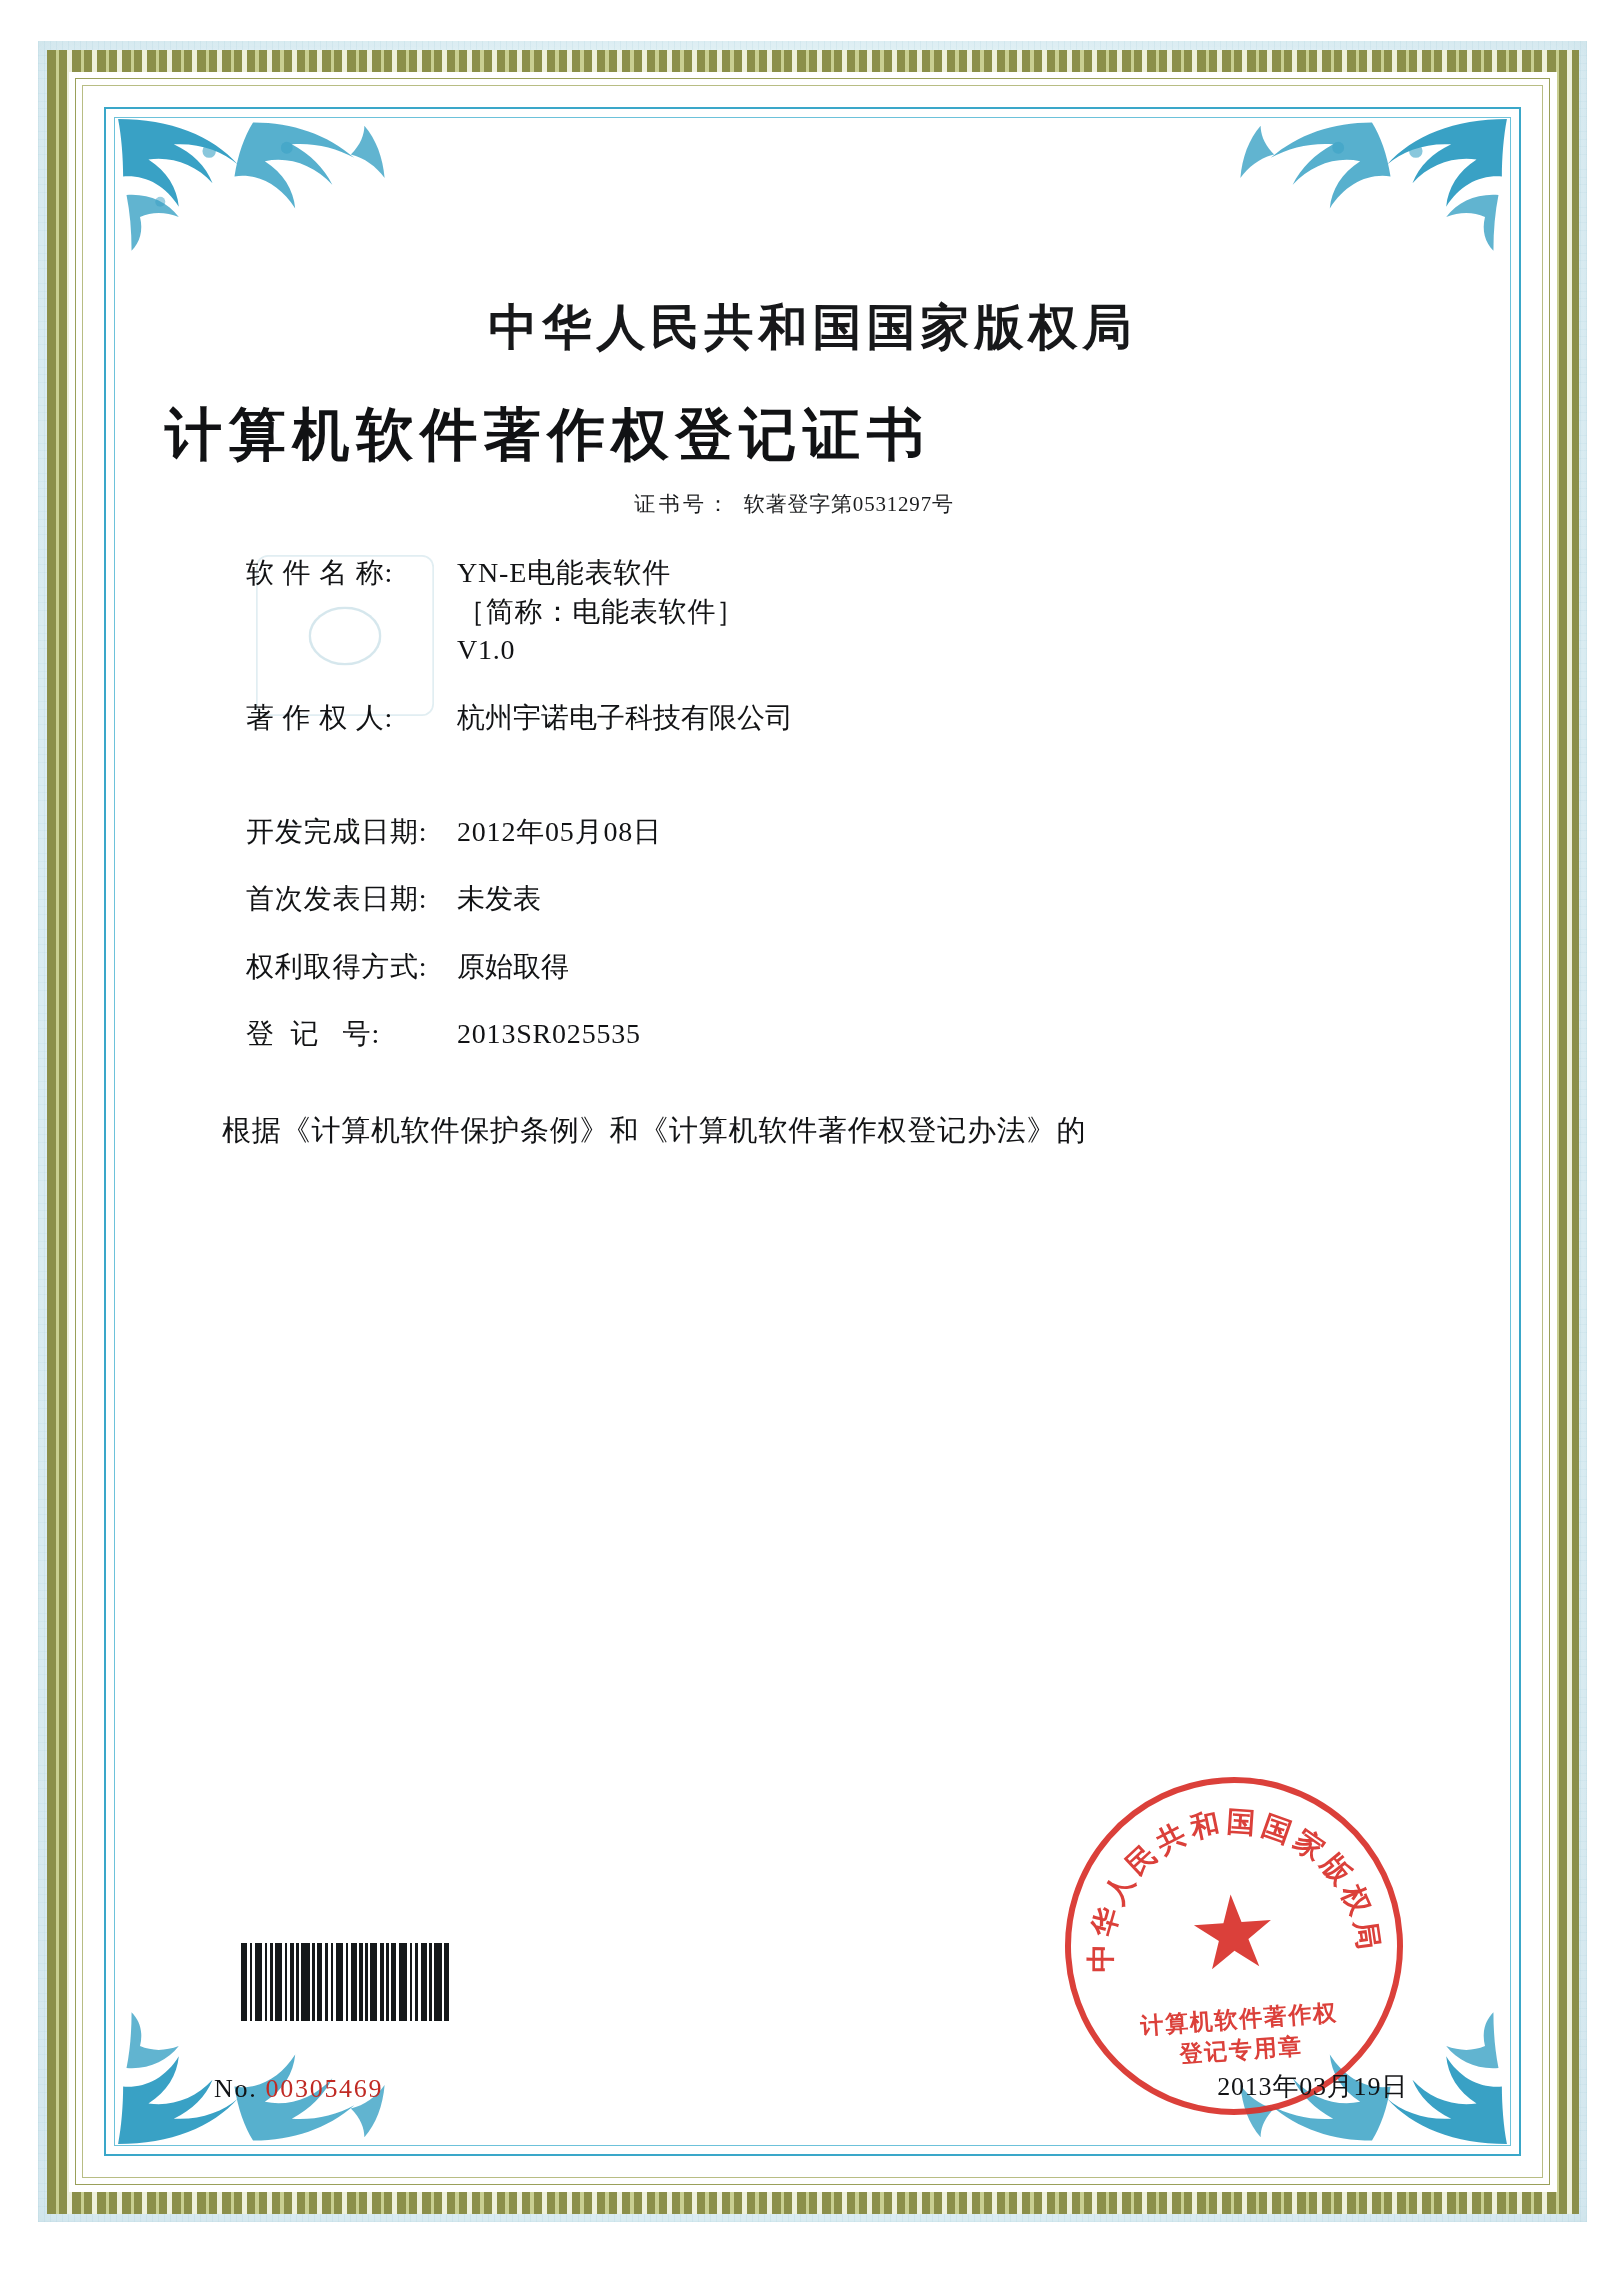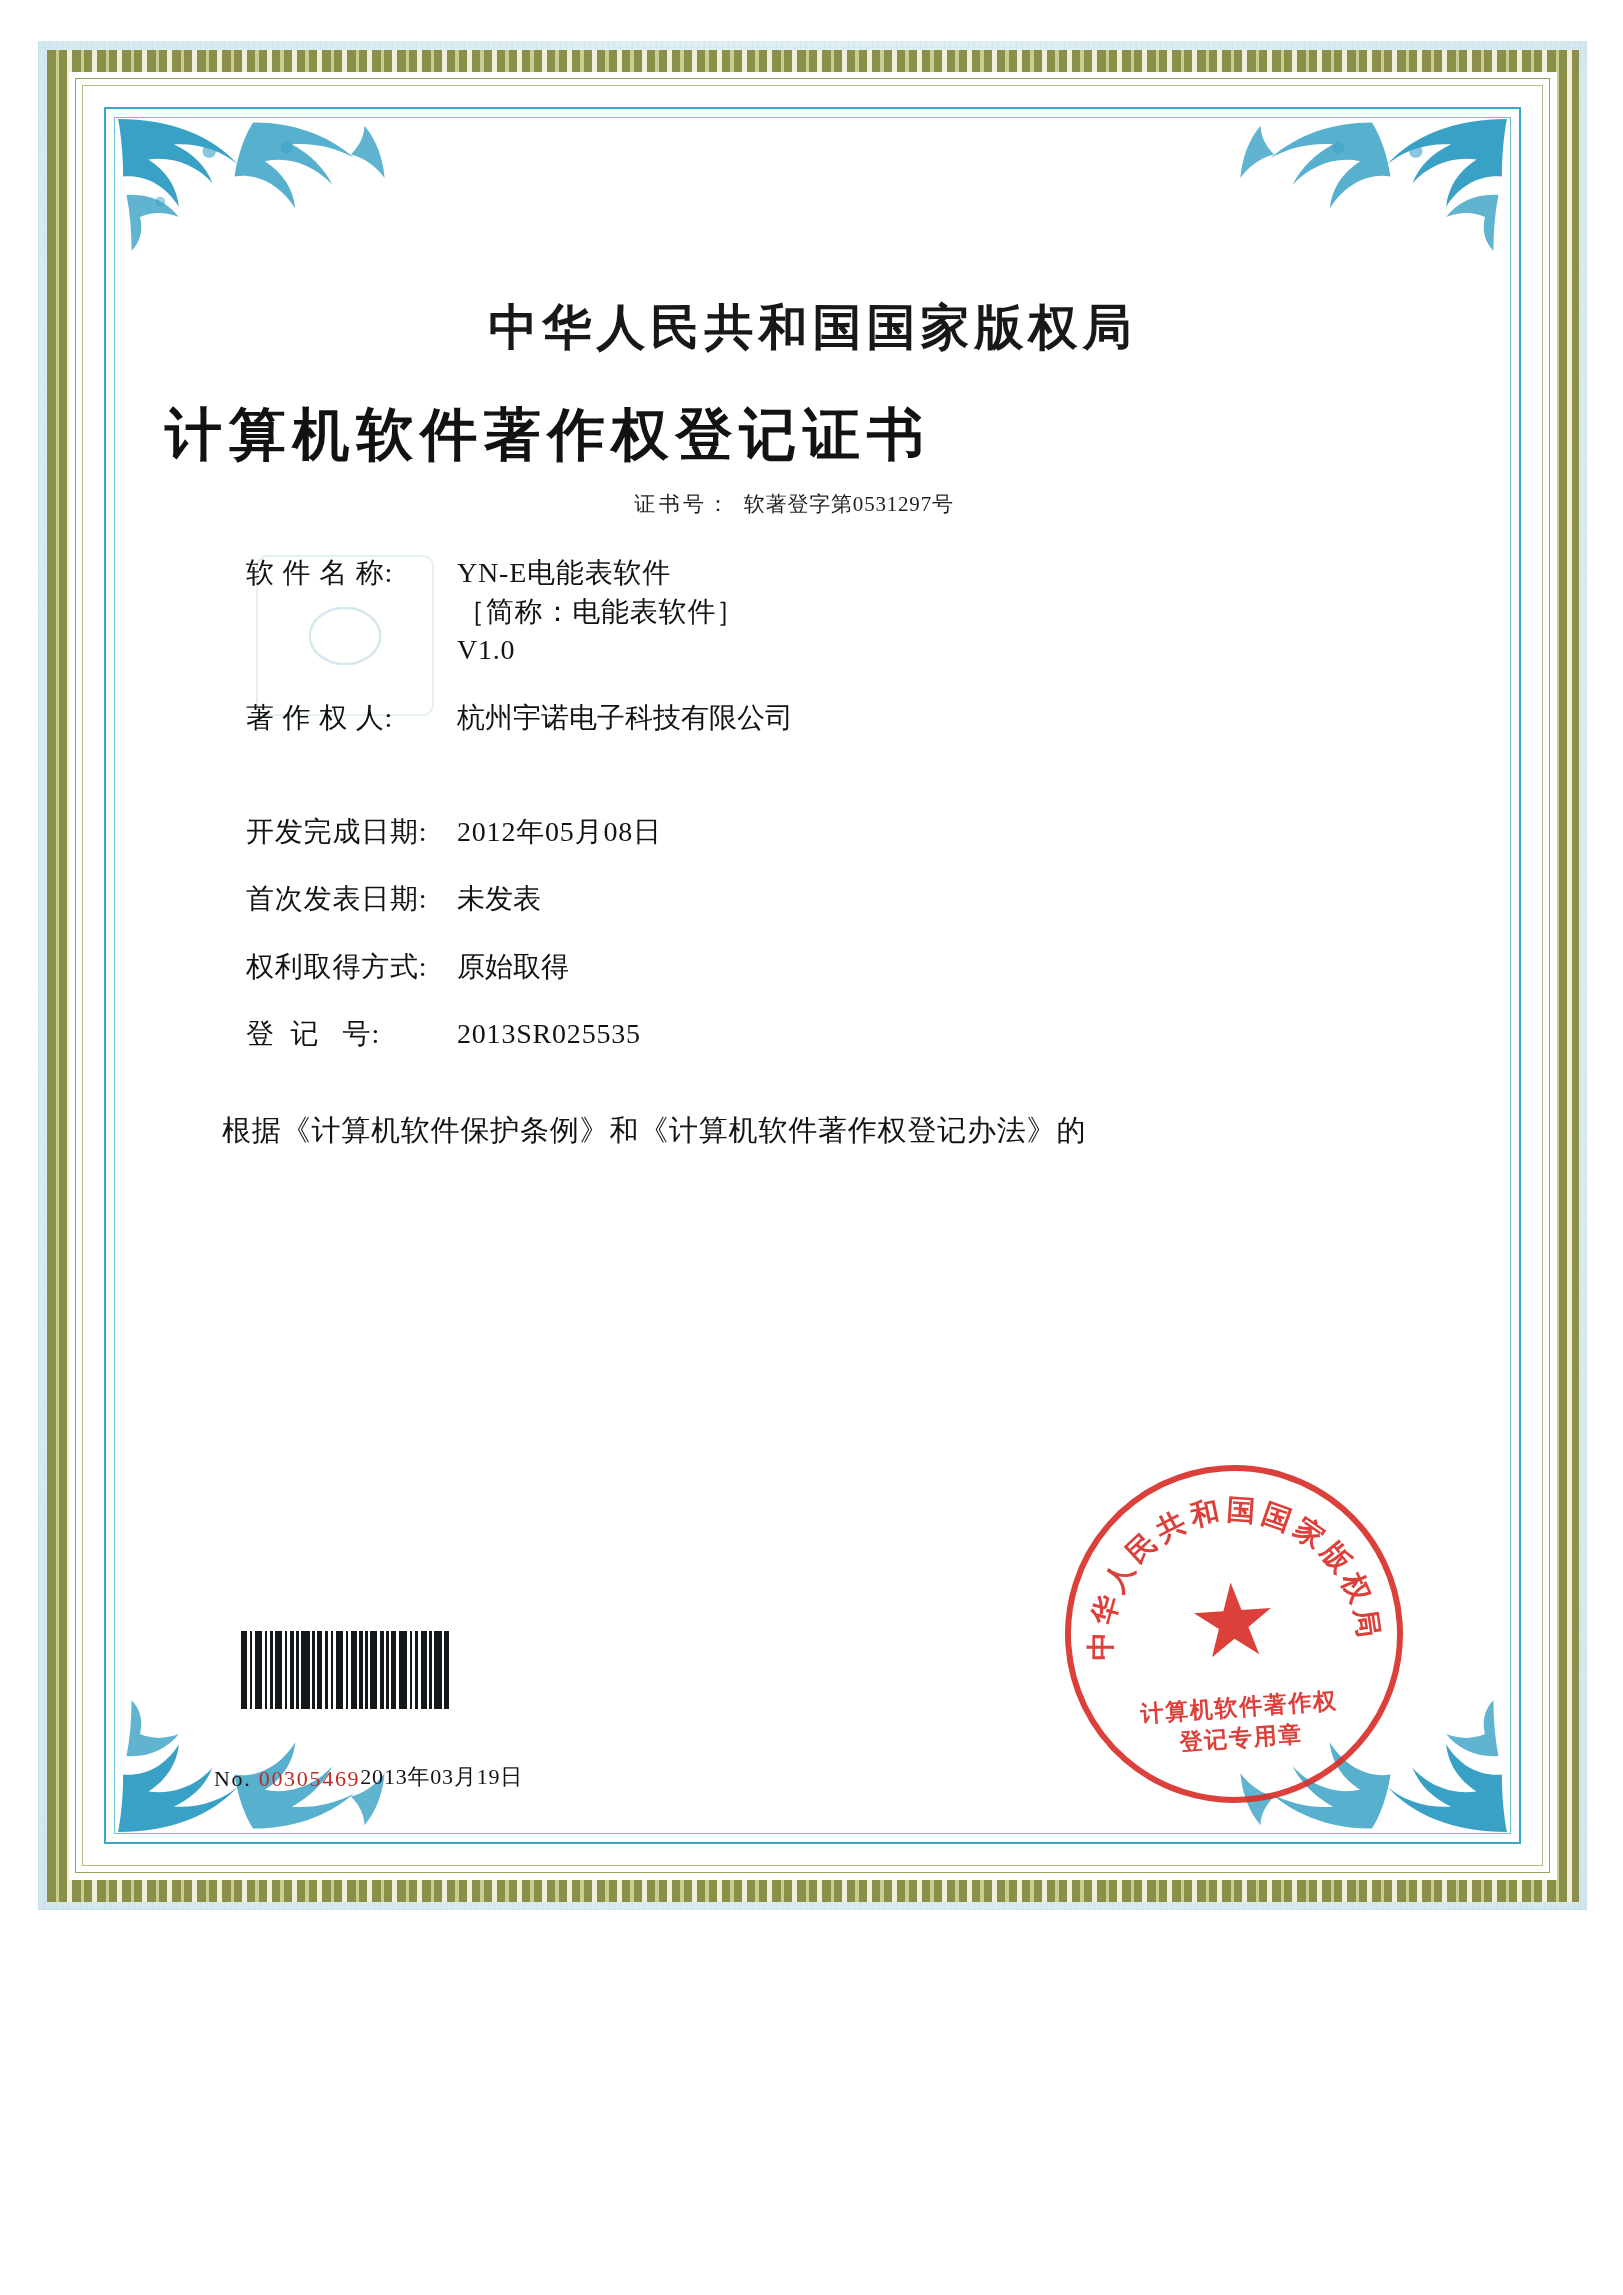--- a/index.html
+++ b/index.html
@@ -18,21 +18,21 @@
     background: #ffffff;
     overflow: hidden;
   }
 
   
   .sheet {
     position: absolute;
     left: 38px;
     top: 41px;
     width: 1549px;
-    height: 1869px;
+    height: 2181px;
     background:
       radial-gradient(ellipse at 50% 42%, #f3fbfc 0%, #eaf6f9 45%, #e2f1f6 72%, #dcecf3 100%);
     box-shadow: inset 0 0 34px rgba(170,205,215,0.35);
   }
 
   
   .sheet::before {
     content: "";
     position: absolute;
     inset: 0;
@@ -245,23 +245,23 @@
     letter-spacing: 1.7px;
   }
 
   
   .footer {
     position: absolute;
     left: 127px;
     right: 127px;
     bottom: 118px;
     display: flex;
-    justify-content: flex-start;
+    justify-content: space-between;
     align-items: flex-end;
-    font-size: 22px;
+    font-size: 26px;
     color: #121315;
   }
   .footer .no-left {
     font-family: "Liberation Serif", serif;
     letter-spacing: 1.7px;
     margin-left: 49px;
   }
   .footer .no-left .num { color: #c02a24; }
   .footer .date-right {
     margin-right: 52px;

